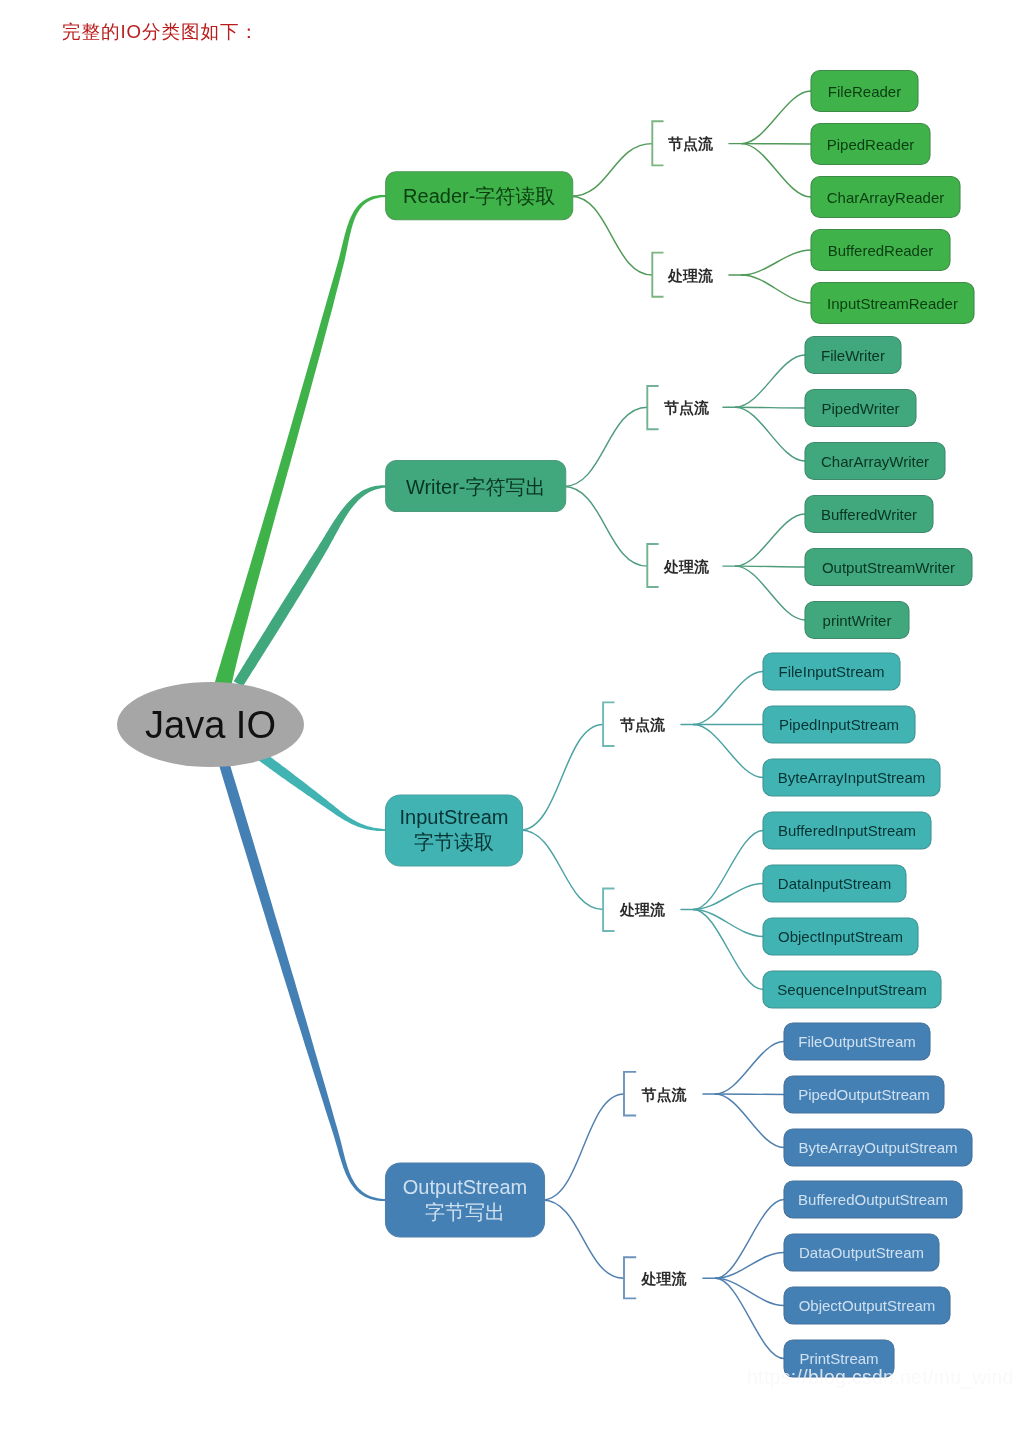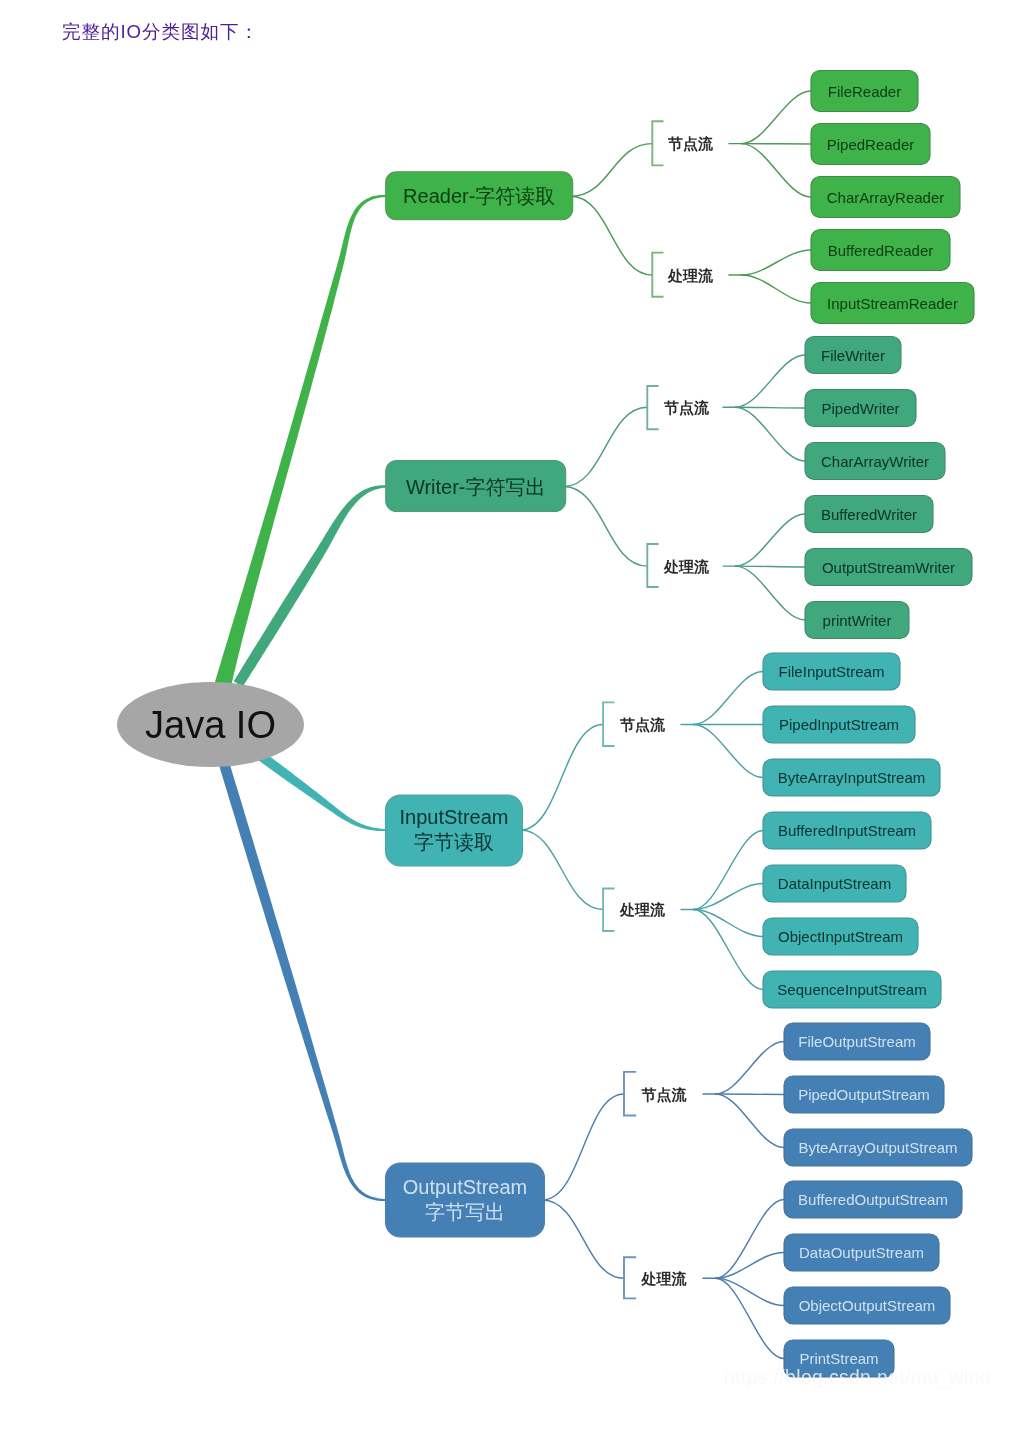--- a/index.html
+++ b/index.html
@@ -12,28 +12,28 @@
   svg#mindmap{position:absolute;left:0;top:0;width:1035px;height:1431px;display:block;}
   svg#mindmap .conn{fill:none;stroke-width:1.45;stroke-linecap:round;}
   svg#mindmap .bracket{fill:none;stroke-width:1.9;stroke-linecap:butt;stroke-linejoin:miter;}
   svg#mindmap .leafbox,svg#mindmap .nodebox{stroke-width:1.1;}
   svg#mindmap text{font-family:"Liberation Sans",sans-serif;}
   svg#mindmap .grouplabel{font-size:15px;font-weight:bold;fill:#2b2b2b;
         dominant-baseline:central;text-anchor:start;}
   svg#mindmap .leaflabel{font-size:15px;dominant-baseline:central;text-anchor:middle;}
   svg#mindmap .nodelabel{font-size:20px;dominant-baseline:central;text-anchor:middle;}
   svg#mindmap .rootlabel{font-size:38px;fill:#111;dominant-baseline:central;text-anchor:middle;}
-  #watermark{position:absolute;left:724px;top:1367px;font-size:19.3px;color:rgba(248,248,248,0.82);z-index:5;
+  #watermark{position:absolute;left:747px;top:1367px;font-size:19.3px;color:rgba(248,248,248,0.82);z-index:5;
              white-space:nowrap;letter-spacing:.4px;}
 </style>
 </head>
 <body>
 
 <div id="page">
-  <div id="caption" style="color: #4c1d95;">完整的IO分类图如下：</div>
+  <div id="caption" style="color: #b91c1c;">完整的IO分类图如下：</div>
   <svg id="mindmap" viewBox="0 0 1035 1431" xmlns="http://www.w3.org/2000/svg">
 <defs></defs>
 <path class="trunk" d="M229.6,693.9 230.2,690.7 231.0,687.0 231.9,682.8 233.0,678.2 234.1,673.0 235.5,667.5 236.9,661.5 238.5,655.0 240.2,648.2 242.0,641.1 243.9,633.5 246.0,625.6 248.1,617.4 250.4,608.8 252.7,599.9 255.1,590.8 257.7,581.3 260.3,571.6 263.0,561.7 265.8,551.5 268.6,541.1 271.5,530.4 274.5,519.6 277.5,508.6 280.6,497.5 283.8,486.2 286.9,474.7 290.2,463.2 293.4,451.5 296.7,439.7 299.9,427.8 303.2,415.9 306.5,403.9 309.8,391.9 313.1,379.8 316.4,367.8 319.7,355.7 322.9,343.6 326.1,331.6 329.3,319.6 332.5,307.7 335.5,295.8 338.6,284.0 341.6,272.3 344.5,260.8 345.0,258.3 345.5,256.0 346.0,253.7 346.5,251.4 346.9,249.2 347.4,247.0 347.8,244.8 348.3,242.6 348.7,240.5 349.2,238.4 349.6,236.3 350.1,234.3 350.6,232.4 351.1,230.4 351.6,228.5 352.1,226.7 352.6,224.9 353.2,223.1 353.8,221.4 354.4,219.7 355.0,218.1 355.7,216.6 356.4,215.1 357.2,213.6 357.9,212.2 358.8,210.9 359.6,209.6 360.5,208.4 361.5,207.2 362.5,206.1 363.6,205.0 364.7,204.0 365.9,203.1 367.1,202.2 368.4,201.4 369.8,200.7 371.2,200.0 372.8,199.4 374.4,198.8 376.1,198.4 377.9,197.9 379.8,197.6 381.7,197.3 383.8,197.2 386.0,197.1 386.0,194.9 383.7,194.9 381.6,195.0 379.5,195.1 377.4,195.4 375.5,195.7 373.6,196.1 371.8,196.6 370.1,197.2 368.5,197.9 366.9,198.7 365.4,199.5 363.9,200.4 362.6,201.4 361.2,202.4 360.0,203.6 358.8,204.7 357.7,206.0 356.6,207.3 355.6,208.7 354.6,210.1 353.7,211.6 352.8,213.2 351.9,214.8 351.1,216.4 350.4,218.1 349.6,219.8 348.9,221.6 348.3,223.4 347.6,225.3 347.0,227.2 346.4,229.1 345.8,231.1 345.3,233.1 344.7,235.1 344.2,237.2 343.6,239.3 343.1,241.4 342.6,243.6 342.0,245.8 341.5,248.0 341.0,250.2 340.4,252.5 339.9,254.7 339.3,257.0 338.7,259.2 335.5,270.7 332.2,282.3 328.8,294.0 325.5,305.8 322.1,317.6 318.7,329.6 315.3,341.5 311.9,353.5 308.4,365.5 305.0,377.6 301.5,389.6 298.1,401.5 294.6,413.5 291.2,425.4 287.8,437.2 284.4,448.9 281.0,460.6 277.7,472.1 274.3,483.5 271.0,494.7 267.8,505.9 264.5,516.8 261.4,527.5 258.2,538.1 255.1,548.4 252.1,558.6 249.2,568.4 246.3,578.1 243.5,587.4 240.7,596.5 238.0,605.3 235.5,613.8 233.0,622.0 230.6,629.8 228.4,637.3 226.2,644.4 224.2,651.1 222.2,657.5 220.5,663.4 218.8,669.0 217.3,674.1 215.9,678.8 214.7,683.0 213.7,686.8 212.8,690.1Z" fill="#3fb34a"></path>
 <path class="trunk" d="M242.7,686.8 243.8,685.0 245.0,683.1 246.3,681.0 247.7,678.8 249.2,676.5 250.7,674.1 252.2,671.6 253.9,669.1 255.6,666.4 257.3,663.6 259.1,660.7 261.0,657.8 262.8,654.8 264.8,651.8 266.7,648.6 268.7,645.5 270.7,642.3 272.8,639.0 274.8,635.7 276.9,632.4 279.0,629.0 281.1,625.7 283.2,622.3 285.3,618.9 287.4,615.5 289.5,612.1 291.6,608.8 293.7,605.4 295.7,602.1 297.8,598.8 299.8,595.5 301.8,592.2 303.7,589.0 305.6,585.9 307.5,582.8 309.4,579.7 311.2,576.8 312.9,573.9 314.6,571.0 316.3,568.3 317.9,565.6 319.4,563.1 320.9,560.6 322.3,558.3 323.6,556.0 324.9,553.8 326.2,551.6 327.4,549.4 328.7,547.2 329.9,545.0 331.1,542.8 332.3,540.6 333.5,538.4 334.6,536.3 335.8,534.2 337.0,532.0 338.1,530.0 339.2,527.9 340.4,525.8 341.5,523.8 342.7,521.9 343.8,519.9 345.0,518.0 346.2,516.1 347.3,514.3 348.5,512.5 349.7,510.8 350.9,509.1 352.2,507.5 353.4,505.9 354.7,504.4 356.0,502.9 357.3,501.4 358.7,500.1 360.1,498.8 361.5,497.5 362.9,496.4 364.4,495.3 365.9,494.2 367.5,493.2 369.1,492.3 370.7,491.5 372.4,490.7 374.2,490.0 376.0,489.4 377.8,488.9 379.8,488.5 381.8,488.1 383.9,487.8 386.0,487.7 386.0,485.3 383.7,485.3 381.5,485.3 379.3,485.4 377.2,485.7 375.1,486.0 373.1,486.5 371.1,487.0 369.1,487.7 367.2,488.4 365.3,489.2 363.5,490.1 361.7,491.1 360.0,492.2 358.3,493.4 356.6,494.6 354.9,495.9 353.3,497.3 351.8,498.7 350.2,500.2 348.7,501.7 347.2,503.3 345.8,505.0 344.3,506.7 342.9,508.4 341.5,510.2 340.2,512.0 338.8,513.9 337.5,515.8 336.2,517.7 334.8,519.7 333.5,521.7 332.2,523.7 331.0,525.7 329.7,527.8 328.4,529.9 327.1,532.0 325.8,534.1 324.6,536.2 323.3,538.3 322.0,540.4 320.7,542.5 319.4,544.6 318.1,546.7 316.7,548.9 315.4,551.0 314.0,553.1 312.5,555.4 311.0,557.8 309.3,560.3 307.7,562.9 306.0,565.6 304.2,568.4 302.4,571.3 300.5,574.2 298.6,577.2 296.6,580.3 294.7,583.4 292.6,586.6 290.6,589.8 288.6,593.0 286.5,596.3 284.4,599.6 282.3,603.0 280.2,606.3 278.1,609.7 276.0,613.1 273.8,616.5 271.7,619.8 269.6,623.2 267.6,626.6 265.5,629.9 263.4,633.2 261.4,636.4 259.4,639.7 257.4,642.8 255.5,646.0 253.6,649.0 251.7,652.1 249.9,655.0 248.1,657.9 246.4,660.6 244.7,663.4 243.1,666.0 241.6,668.5 240.1,670.9 238.7,673.2 237.3,675.4 236.0,677.4 234.8,679.4 233.7,681.2Z" fill="#41a87d"></path>
 <path class="trunk" d="M258.1,759.9 259.4,760.9 260.8,762.0 262.1,763.0 263.5,764.0 264.9,765.0 266.3,766.1 267.8,767.1 269.2,768.2 270.7,769.3 272.2,770.3 273.7,771.4 275.2,772.5 276.7,773.6 278.2,774.7 279.8,775.8 281.3,776.9 282.9,778.0 284.5,779.1 286.1,780.3 287.7,781.4 289.3,782.5 290.9,783.7 292.6,784.8 294.2,786.0 295.9,787.1 297.5,788.3 299.2,789.5 300.9,790.6 302.6,791.8 304.4,793.0 306.1,794.2 307.8,795.4 309.6,796.6 311.3,797.8 313.1,799.0 314.9,800.2 316.6,801.5 318.4,802.7 320.2,803.9 322.0,805.2 323.9,806.4 325.7,807.7 327.5,808.9 329.3,810.2 331.2,811.5 332.3,812.3 333.5,813.1 334.6,813.9 335.8,814.7 336.9,815.4 338.1,816.2 339.2,816.9 340.3,817.6 341.5,818.4 342.6,819.0 343.7,819.7 344.9,820.4 346.0,821.0 347.1,821.6 348.2,822.3 349.4,822.8 350.5,823.4 351.6,824.0 352.8,824.5 353.9,825.0 355.1,825.5 356.2,826.0 357.4,826.4 358.6,826.9 359.8,827.3 361.0,827.7 362.2,828.1 363.4,828.4 364.6,828.8 365.8,829.1 367.0,829.4 368.3,829.6 369.6,829.9 370.8,830.1 372.1,830.3 373.4,830.5 374.8,830.6 376.1,830.7 377.5,830.9 378.8,830.9 380.2,831.0 381.6,831.0 383.1,831.0 384.5,831.0 386.0,831.0 386.0,829.0 384.6,828.9 383.1,828.9 381.8,828.8 380.4,828.6 379.1,828.5 377.7,828.3 376.4,828.1 375.2,827.9 373.9,827.7 372.7,827.4 371.4,827.1 370.2,826.8 369.0,826.5 367.9,826.2 366.7,825.8 365.6,825.5 364.4,825.1 363.3,824.6 362.2,824.2 361.1,823.7 360.0,823.3 359.0,822.8 357.9,822.3 356.8,821.7 355.8,821.2 354.7,820.6 353.7,820.0 352.6,819.4 351.6,818.8 350.6,818.2 349.5,817.5 348.5,816.9 347.5,816.2 346.5,815.5 345.4,814.7 344.4,814.0 343.4,813.2 342.3,812.5 341.3,811.7 340.2,810.9 339.2,810.0 338.1,809.2 337.0,808.3 335.9,807.5 334.8,806.5 333.1,805.1 331.3,803.8 329.6,802.4 327.8,801.0 326.1,799.6 324.4,798.3 322.7,796.9 321.0,795.6 319.3,794.2 317.6,792.9 315.9,791.6 314.2,790.3 312.5,789.0 310.9,787.7 309.2,786.4 307.5,785.1 305.9,783.8 304.3,782.6 302.6,781.3 301.0,780.1 299.4,778.9 297.8,777.6 296.2,776.4 294.6,775.2 293.1,774.0 291.5,772.8 290.0,771.6 288.4,770.5 286.9,769.3 285.4,768.1 283.8,767.0 282.3,765.9 280.9,764.7 279.4,763.6 277.9,762.5 276.5,761.4 275.0,760.4 273.6,759.3 272.2,758.2 270.8,757.2 269.4,756.1 268.0,755.1 266.6,754.1 265.3,753.1 263.9,752.1Z" fill="#41b3b3"></path>
 <path class="trunk" d="M217.9,761.5 220.2,769.1 222.6,777.0 225.0,785.0 227.6,793.4 230.1,801.9 232.8,810.6 235.5,819.5 238.2,828.6 241.0,837.8 243.9,847.1 246.8,856.6 249.7,866.1 252.6,875.8 255.6,885.5 258.6,895.2 261.6,905.0 264.6,914.8 267.6,924.7 270.6,934.5 273.7,944.2 276.7,954.0 279.7,963.6 282.6,973.2 285.6,982.7 288.5,992.1 291.4,1001.4 294.2,1010.6 297.0,1019.5 299.8,1028.3 302.5,1037.0 305.1,1045.4 307.7,1053.6 310.2,1061.5 312.6,1069.3 315.0,1076.7 317.3,1083.9 319.4,1090.7 321.5,1097.3 323.5,1103.5 325.3,1109.4 327.1,1114.9 328.7,1120.1 330.3,1124.8 331.7,1129.2 332.9,1133.1 333.6,1135.3 334.3,1137.6 335.0,1139.9 335.6,1142.1 336.3,1144.4 336.9,1146.6 337.6,1148.8 338.2,1151.0 338.8,1153.2 339.4,1155.4 340.1,1157.5 340.7,1159.6 341.4,1161.7 342.1,1163.8 342.7,1165.8 343.4,1167.9 344.2,1169.8 344.9,1171.8 345.7,1173.7 346.5,1175.5 347.4,1177.3 348.3,1179.1 349.2,1180.8 350.2,1182.5 351.2,1184.1 352.3,1185.6 353.4,1187.1 354.6,1188.6 355.9,1190.0 357.2,1191.3 358.6,1192.5 360.0,1193.7 361.6,1194.7 363.2,1195.8 364.8,1196.7 366.6,1197.5 368.4,1198.3 370.3,1198.9 372.3,1199.5 374.3,1200.0 376.5,1200.4 378.7,1200.7 381.1,1200.9 383.5,1201.0 386.0,1201.0 386.0,1199.0 383.6,1198.9 381.2,1198.7 379.0,1198.4 376.9,1198.1 374.9,1197.6 373.0,1197.1 371.1,1196.5 369.4,1195.8 367.7,1195.0 366.2,1194.2 364.7,1193.3 363.3,1192.3 361.9,1191.3 360.7,1190.1 359.4,1189.0 358.3,1187.7 357.2,1186.4 356.2,1185.1 355.2,1183.7 354.2,1182.2 353.3,1180.6 352.5,1179.0 351.6,1177.4 350.9,1175.7 350.1,1174.0 349.4,1172.2 348.7,1170.3 348.1,1168.4 347.4,1166.5 346.8,1164.5 346.2,1162.5 345.6,1160.5 345.0,1158.4 344.5,1156.3 343.9,1154.1 343.4,1152.0 342.8,1149.8 342.3,1147.6 341.7,1145.3 341.2,1143.1 340.6,1140.8 340.0,1138.5 339.4,1136.2 338.7,1133.8 338.1,1131.5 337.0,1127.6 335.7,1123.2 334.3,1118.4 332.9,1113.2 331.3,1107.6 329.6,1101.7 327.8,1095.4 325.9,1088.8 323.9,1081.9 321.8,1074.7 319.6,1067.2 317.4,1059.4 315.0,1051.4 312.6,1043.1 310.2,1034.6 307.7,1026.0 305.1,1017.1 302.4,1008.1 299.8,998.9 297.0,989.6 294.3,980.1 291.4,970.6 288.6,960.9 285.7,951.2 282.9,941.5 280.0,931.6 277.0,921.8 274.1,912.0 271.2,902.1 268.3,892.3 265.4,882.5 262.5,872.8 259.6,863.1 256.7,853.6 253.9,844.1 251.1,834.7 248.3,825.5 245.6,816.4 242.9,807.5 240.3,798.8 237.7,790.3 235.2,782.0 232.7,773.9 230.4,766.0 228.1,758.5Z" fill="#4580b5"></path>
 <g>
 <path class="conn" d="M570.7,196.3 C609.9,196.3 613.1,143.6 652.3,143.6" stroke="#4f9a57"></path>
 <path class="conn" d="M570.7,196.3 C609.9,196.3 613.1,275.0 652.3,275.0" stroke="#4f9a57"></path>
 <path class="bracket" d="M663.5,121.2 L652.3,121.2 L652.3,165.4 L663.5,165.4" stroke="#79b57f"></path>

